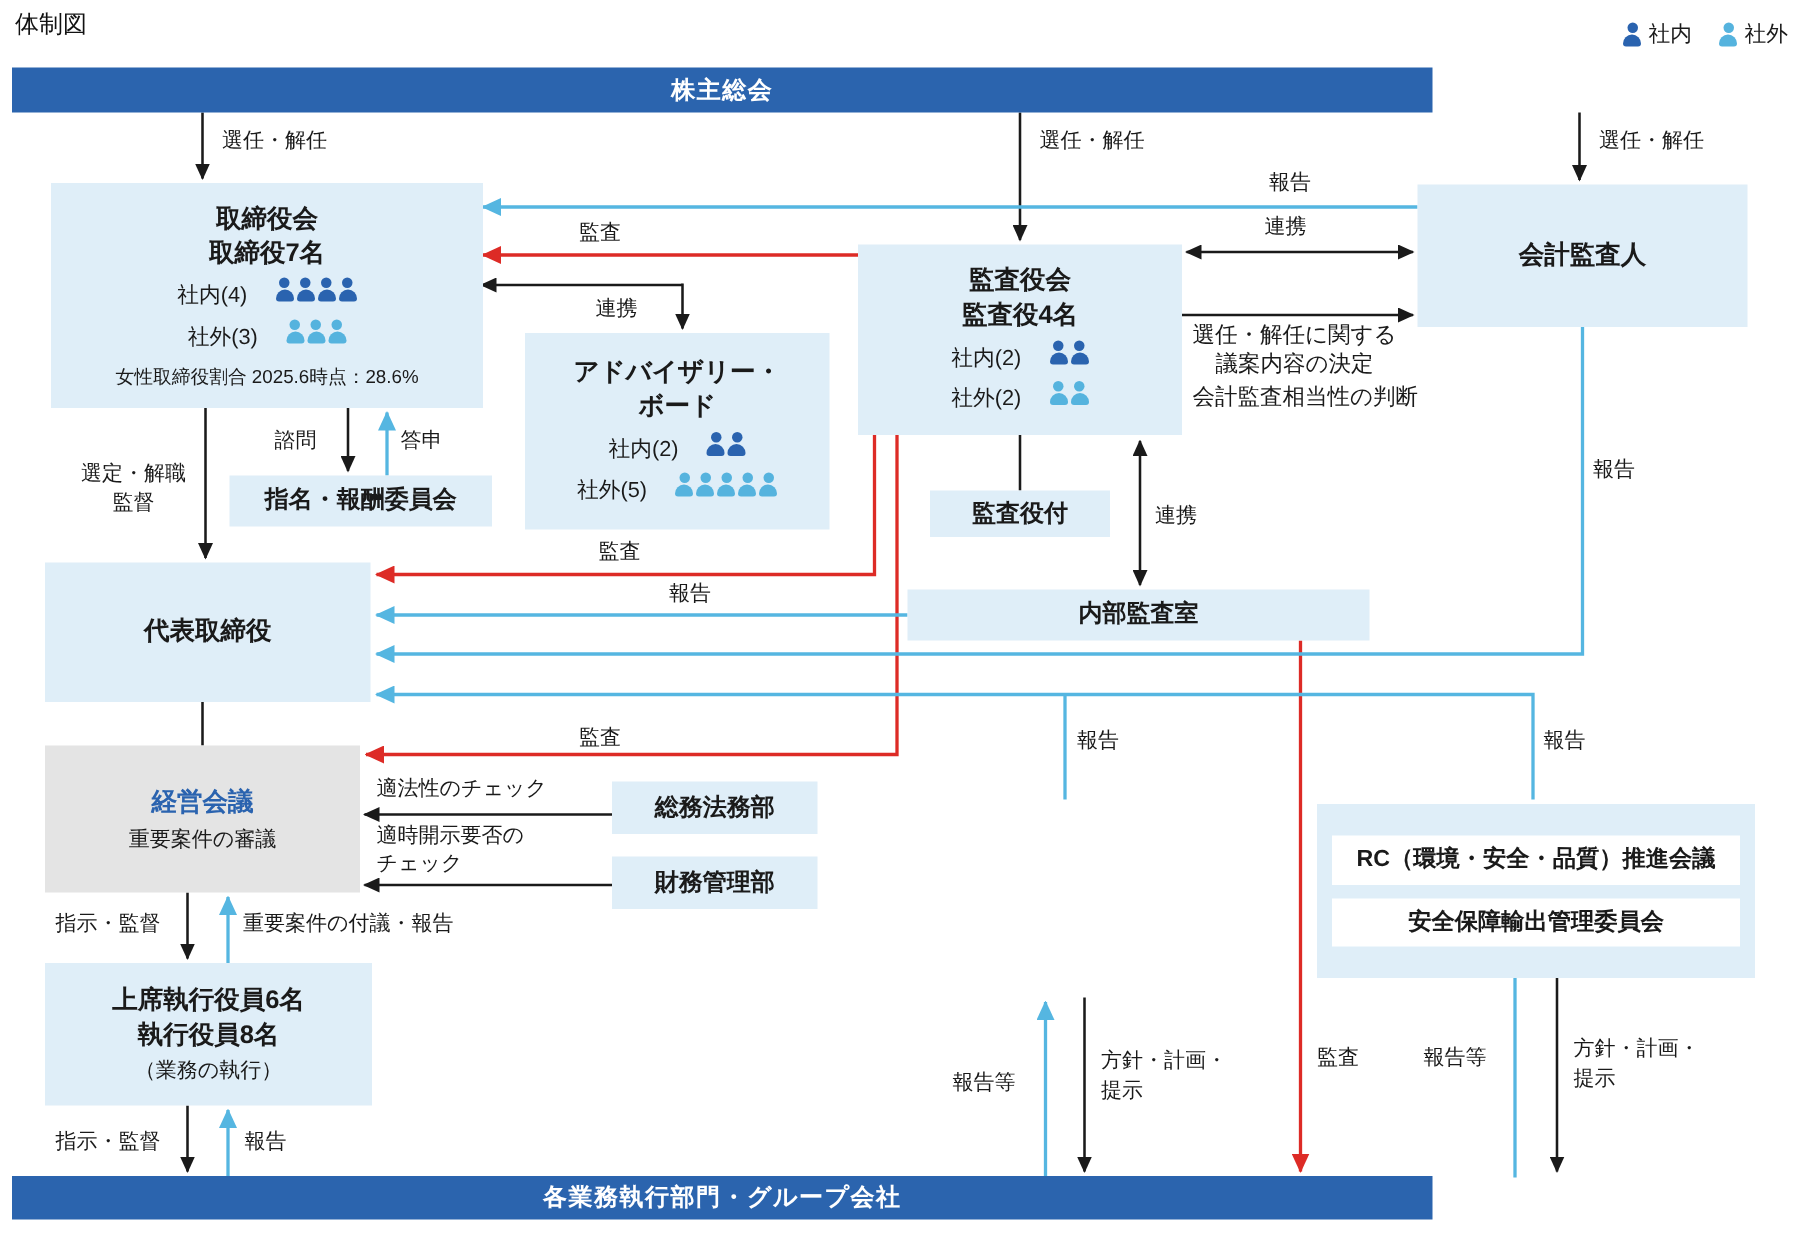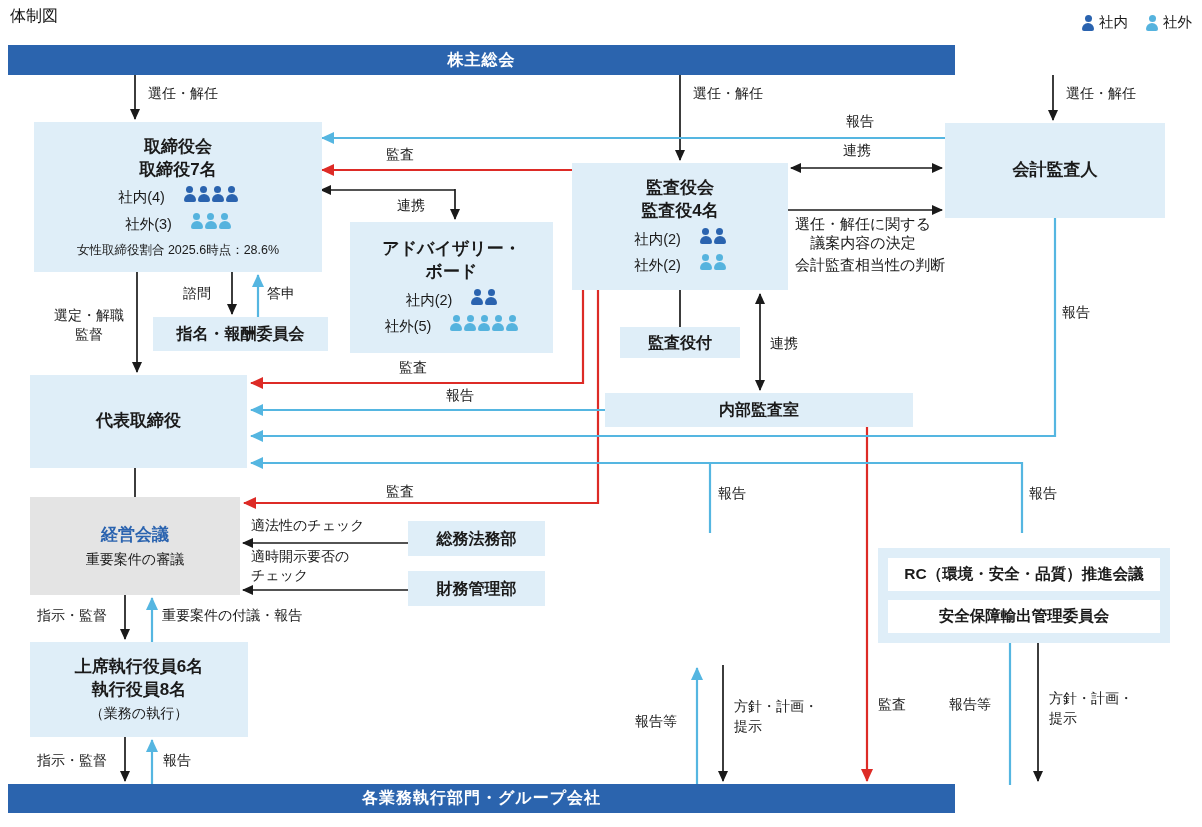--- a/index.html
+++ b/index.html
@@ -180,21 +180,21 @@
   </div>
 
   <div class="box" style="left:408px;top:521px;width:137px;height:35px">
     <div class="bt small">総務法務部</div>
   </div>
   <div class="box" style="left:408px;top:571px;width:137px;height:35px">
     <div class="bt small">財務管理部</div>
   </div>
 
 
-  <div class="box" style="left:878px;top:548px;width:292px;height:95px">
+  <div class="box" style="left:878px;top:536px;width:292px;height:116px">
     <div class="stack">
       <div class="wbox">RC（環境・安全・品質）推進会議</div>
       <div class="wbox">安全保障輸出管理委員会</div>
     </div>
   </div>
 
   <div class="box" style="left:30px;top:642px;width:218px;height:95px">
     <div class="bt">上席執行役員6名</div>
     <div class="bt">執行役員8名</div>
     <div class="sub">（業務の執行）</div>

